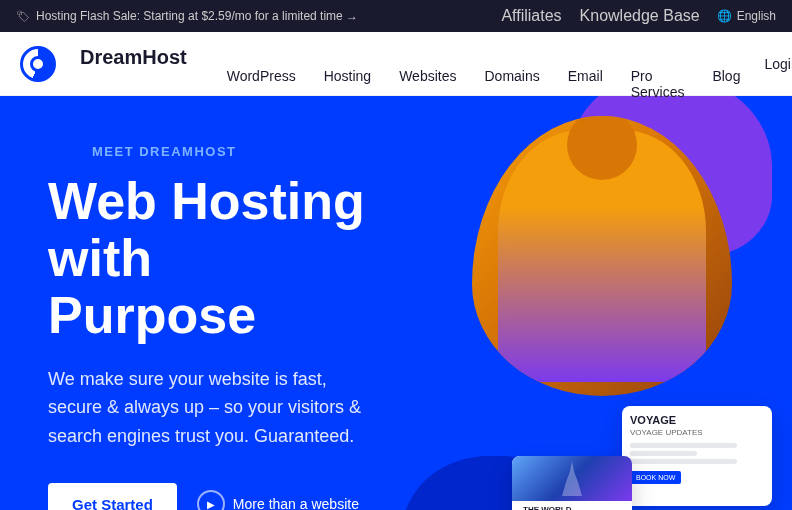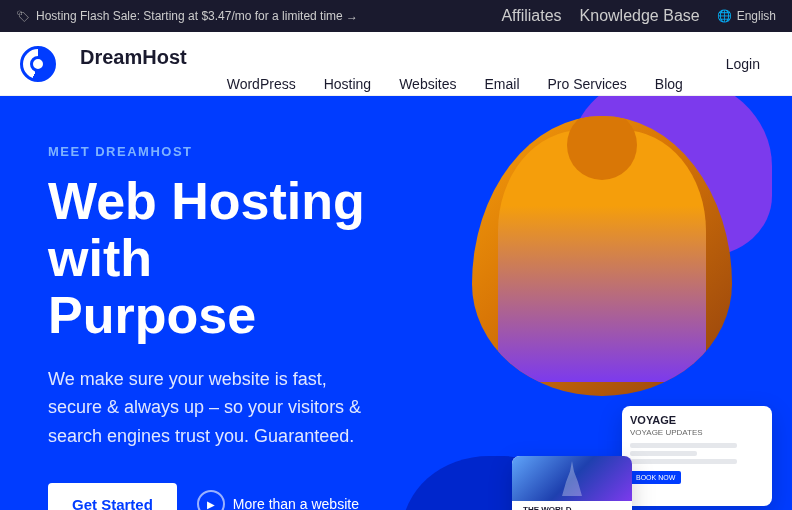--- a/index.html
+++ b/index.html
@@ -62,20 +62,21 @@
       z-index: 2;
       position: relative;
     }
     .meet-label {
       color: #7eb3ff;
       font-size: 13px;
       font-weight: 700;
       letter-spacing: 1.5px;
       text-transform: uppercase;
       margin-bottom: 14px;
+      margin-left: 44px;
     }
     .hero-title {
       font-size: 52px;
       font-weight: 900;
       color: #ffffff;
       line-height: 1.1;
       margin-bottom: 20px;
     }
     .hero-desc {
       font-size: 18px;
@@ -202,21 +203,21 @@
       line-height: 1.2;
     }
     .card-world-bottom .small-text { font-size: 6px; color: #666; font-weight: 400; }
   </style>
 </head>
 <body>
 
 <div class="top-bar">
   <div class="top-bar-left">
     <span class="tag-icon">🏷</span>
-    <span>Hosting Flash Sale: Starting at $3.47/mo for a limited time →</span>
+    <span>Hosting Flash Sale: Starting at $2.59/mo for a limited time →</span>
   </div>
   <div class="top-bar-right">
     <a href="#">Affiliates</a>
     <a href="#">Knowledge Base</a>
     <div class="lang-selector">
       <span>🌐</span>
       <span>English</span>
     </div>
   </div>
 </div>
@@ -225,20 +226,21 @@
   <a class="logo" href="#">
     <div class="logo-circle">
       <div class="logo-inner"></div>
     </div>
     <span class="logo-text">DreamHost</span>
   </a>
   <div class="nav-links">
     <a class="nav-link" href="#">WordPress</a>
     <a class="nav-link" href="#">Hosting</a>
     <a class="nav-link" href="#">Websites</a>
+    <a class="nav-link" href="#">Domains</a>
     <a class="nav-link" href="#">Email</a>
     <a class="nav-link" href="#">Pro Services</a>
     <a class="nav-link" href="#">Blog</a>
   </div>
   <div class="nav-right">
     <a class="login-btn" href="#">Login</a>
 
   </div>
 </nav>
 

